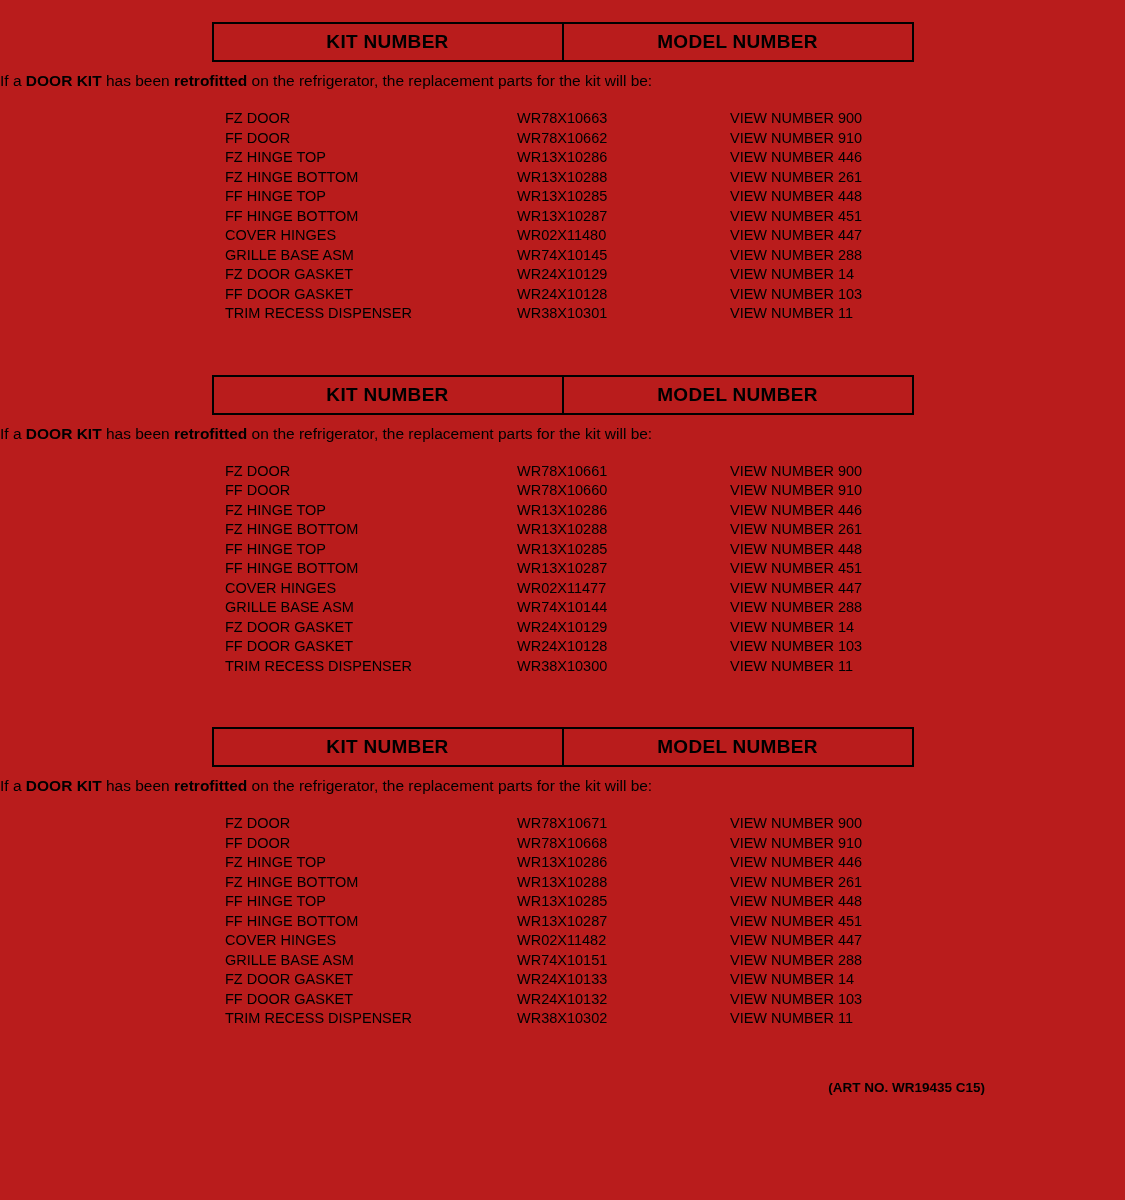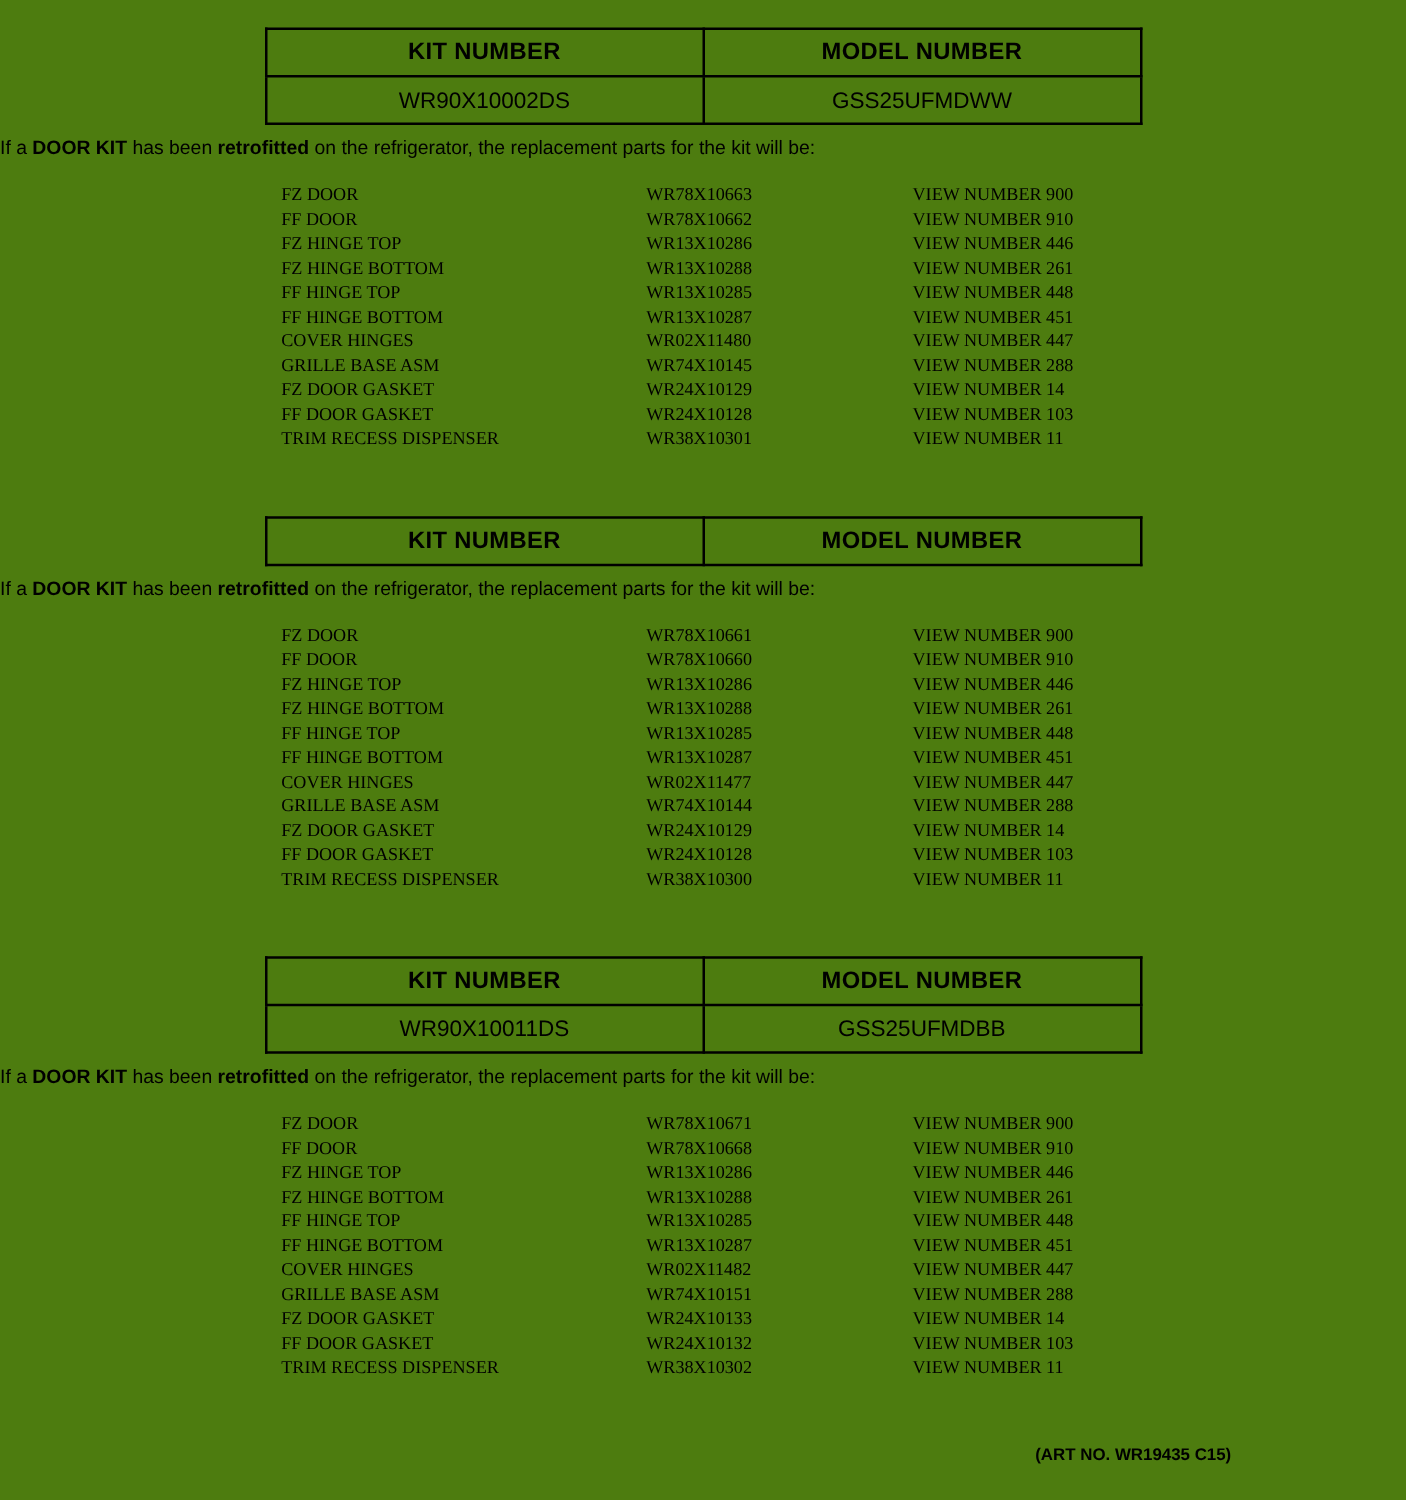--- a/index.html
+++ b/index.html
@@ -6,21 +6,21 @@
   html, body {
     margin: 0;
     padding: 0;
     background: #ffffff;
     color: #000000;
     font-family: "Liberation Sans", sans-serif;
   }
   .page {
     width: 1125px;
     height: 1200px;
-    background: #4d7c0f;
+    background: #b91c1c;
     padding-top: 22px;
     position: relative;
     overflow: hidden;
   }
   .kit-table {
     width: 702px;
     margin: 0 auto;
     border-collapse: collapse;
   }
   .kit-table th, .kit-table td {
@@ -50,129 +50,55 @@
   .parts-list {
     margin: 18px 0 0 225px;
     width: 680px;
   }
   .part-row {
     display: grid;
     grid-template-columns: 292px 213px auto;
     font-size: 14.5px;
     line-height: 19.5px;
     white-space: nowrap;
-    font-family: Liberation Serif, serif;
   }
   .section { margin-bottom: 51px; }
   .section:last-of-type { margin-bottom: 0; }
   .footer {
     margin-top: 8px;
     padding-right: 140px;
     text-align: right;
     font-size: 13.5px;
     font-weight: bold;
   }
 </style>
 </head>
 <body>
 
 <div class="page">
-
-  <div class="section">
-    <table class="kit-table">
-      <tbody>
-          <tr>
-        <th>KIT NUMBER</th>
-        <th>MODEL NUMBER</th>
-      </tr>
-      <tr>
-        <td>WR90X10002DS</td>
-        <td>GSS25UFMDWW</td>
-      </tr>
-    </tbody>
-      </table>
-    <p class="note"><span>If a </span><b>DOOR KIT</b><span> has been </span><b>retrofitted</b><span> on the refrigerator, the replacement parts for the kit will be:</span></p>
-    <div class="parts-list">
-        <div class="part-row">
-          <span class="cell">FZ DOOR</span>
-          <span class="cell">WR78X10663</span>
-          <span class="cell">VIEW NUMBER 900</span>
-        </div>
-        <div class="part-row">
-          <span class="cell">FF DOOR</span>
-          <span class="cell">WR78X10662</span>
-          <span class="cell">VIEW NUMBER 910</span>
-        </div>
-        <div class="part-row">
-          <span class="cell">FZ HINGE TOP</span>
-          <span class="cell">WR13X10286</span>
-          <span class="cell">VIEW NUMBER 446</span>
-        </div>
-        <div class="part-row">
-          <span class="cell">FZ HINGE BOTTOM</span>
-          <span class="cell">WR13X10288</span>
-          <span class="cell">VIEW NUMBER 261</span>
-        </div>
-        <div class="part-row">
-          <span class="cell">FF HINGE TOP</span>
-          <span class="cell">WR13X10285</span>
-          <span class="cell">VIEW NUMBER 448</span>
-        </div>
-        <div class="part-row">
-          <span class="cell">FF HINGE BOTTOM</span>
-          <span class="cell">WR13X10287</span>
-          <span class="cell">VIEW NUMBER 451</span>
-        </div>
-        <div class="part-row">
-          <span class="cell">COVER HINGES</span>
-          <span class="cell">WR02X11480</span>
-          <span class="cell">VIEW NUMBER 447</span>
-        </div>
-        <div class="part-row">
-          <span class="cell">GRILLE BASE ASM</span>
-          <span class="cell">WR74X10145</span>
-          <span class="cell">VIEW NUMBER 288</span>
-        </div>
-        <div class="part-row">
-          <span class="cell">FZ DOOR GASKET</span>
-          <span class="cell">WR24X10129</span>
-          <span class="cell">VIEW NUMBER 14</span>
-        </div>
-        <div class="part-row">
-          <span class="cell">FF DOOR GASKET</span>
-          <span class="cell">WR24X10128</span>
-          <span class="cell">VIEW NUMBER 103</span>
-        </div>
-        <div class="part-row">
-          <span class="cell">TRIM RECESS DISPENSER</span>
-          <span class="cell">WR38X10301</span>
-          <span class="cell">VIEW NUMBER 11</span>
-        </div>
-      </div>
-  </div>
 
   <div class="section">
     <table class="kit-table">
       <tbody>
           <tr>
         <th>KIT NUMBER</th>
         <th>MODEL NUMBER</th>
       </tr>
     </tbody>
       </table>
     <p class="note"><span>If a </span><b>DOOR KIT</b><span> has been </span><b>retrofitted</b><span> on the refrigerator, the replacement parts for the kit will be:</span></p>
     <div class="parts-list">
         <div class="part-row">
           <span class="cell">FZ DOOR</span>
-          <span class="cell">WR78X10661</span>
+          <span class="cell">WR78X10663</span>
           <span class="cell">VIEW NUMBER 900</span>
         </div>
         <div class="part-row">
           <span class="cell">FF DOOR</span>
-          <span class="cell">WR78X10660</span>
+          <span class="cell">WR78X10662</span>
           <span class="cell">VIEW NUMBER 910</span>
         </div>
         <div class="part-row">
           <span class="cell">FZ HINGE TOP</span>
           <span class="cell">WR13X10286</span>
           <span class="cell">VIEW NUMBER 446</span>
         </div>
         <div class="part-row">
           <span class="cell">FZ HINGE BOTTOM</span>
           <span class="cell">WR13X10288</span>
@@ -183,56 +109,121 @@
           <span class="cell">WR13X10285</span>
           <span class="cell">VIEW NUMBER 448</span>
         </div>
         <div class="part-row">
           <span class="cell">FF HINGE BOTTOM</span>
           <span class="cell">WR13X10287</span>
           <span class="cell">VIEW NUMBER 451</span>
         </div>
         <div class="part-row">
           <span class="cell">COVER HINGES</span>
-          <span class="cell">WR02X11477</span>
+          <span class="cell">WR02X11480</span>
           <span class="cell">VIEW NUMBER 447</span>
         </div>
         <div class="part-row">
           <span class="cell">GRILLE BASE ASM</span>
-          <span class="cell">WR74X10144</span>
+          <span class="cell">WR74X10145</span>
           <span class="cell">VIEW NUMBER 288</span>
         </div>
         <div class="part-row">
           <span class="cell">FZ DOOR GASKET</span>
           <span class="cell">WR24X10129</span>
           <span class="cell">VIEW NUMBER 14</span>
         </div>
         <div class="part-row">
           <span class="cell">FF DOOR GASKET</span>
           <span class="cell">WR24X10128</span>
           <span class="cell">VIEW NUMBER 103</span>
         </div>
         <div class="part-row">
           <span class="cell">TRIM RECESS DISPENSER</span>
-          <span class="cell">WR38X10300</span>
+          <span class="cell">WR38X10301</span>
           <span class="cell">VIEW NUMBER 11</span>
         </div>
       </div>
   </div>
 
   <div class="section">
     <table class="kit-table">
       <tbody>
           <tr>
         <th>KIT NUMBER</th>
         <th>MODEL NUMBER</th>
       </tr>
-      <tr>
-        <td>WR90X10011DS</td>
-        <td>GSS25UFMDBB</td>
+    </tbody>
+      </table>
+    <p class="note"><span>If a </span><b>DOOR KIT</b><span> has been </span><b>retrofitted</b><span> on the refrigerator, the replacement parts for the kit will be:</span></p>
+    <div class="parts-list">
+        <div class="part-row">
+          <span class="cell">FZ DOOR</span>
+          <span class="cell">WR78X10661</span>
+          <span class="cell">VIEW NUMBER 900</span>
+        </div>
+        <div class="part-row">
+          <span class="cell">FF DOOR</span>
+          <span class="cell">WR78X10660</span>
+          <span class="cell">VIEW NUMBER 910</span>
+        </div>
+        <div class="part-row">
+          <span class="cell">FZ HINGE TOP</span>
+          <span class="cell">WR13X10286</span>
+          <span class="cell">VIEW NUMBER 446</span>
+        </div>
+        <div class="part-row">
+          <span class="cell">FZ HINGE BOTTOM</span>
+          <span class="cell">WR13X10288</span>
+          <span class="cell">VIEW NUMBER 261</span>
+        </div>
+        <div class="part-row">
+          <span class="cell">FF HINGE TOP</span>
+          <span class="cell">WR13X10285</span>
+          <span class="cell">VIEW NUMBER 448</span>
+        </div>
+        <div class="part-row">
+          <span class="cell">FF HINGE BOTTOM</span>
+          <span class="cell">WR13X10287</span>
+          <span class="cell">VIEW NUMBER 451</span>
+        </div>
+        <div class="part-row">
+          <span class="cell">COVER HINGES</span>
+          <span class="cell">WR02X11477</span>
+          <span class="cell">VIEW NUMBER 447</span>
+        </div>
+        <div class="part-row">
+          <span class="cell">GRILLE BASE ASM</span>
+          <span class="cell">WR74X10144</span>
+          <span class="cell">VIEW NUMBER 288</span>
+        </div>
+        <div class="part-row">
+          <span class="cell">FZ DOOR GASKET</span>
+          <span class="cell">WR24X10129</span>
+          <span class="cell">VIEW NUMBER 14</span>
+        </div>
+        <div class="part-row">
+          <span class="cell">FF DOOR GASKET</span>
+          <span class="cell">WR24X10128</span>
+          <span class="cell">VIEW NUMBER 103</span>
+        </div>
+        <div class="part-row">
+          <span class="cell">TRIM RECESS DISPENSER</span>
+          <span class="cell">WR38X10300</span>
+          <span class="cell">VIEW NUMBER 11</span>
+        </div>
+      </div>
+  </div>
+
+  <div class="section">
+    <table class="kit-table">
+      <tbody>
+          <tr>
+        <th>KIT NUMBER</th>
+        <th>MODEL NUMBER</th>
       </tr>
     </tbody>
       </table>
     <p class="note"><span>If a </span><b>DOOR KIT</b><span> has been </span><b>retrofitted</b><span> on the refrigerator, the replacement parts for the kit will be:</span></p>
     <div class="parts-list">
         <div class="part-row">
           <span class="cell">FZ DOOR</span>
           <span class="cell">WR78X10671</span>
           <span class="cell">VIEW NUMBER 900</span>
         </div>

